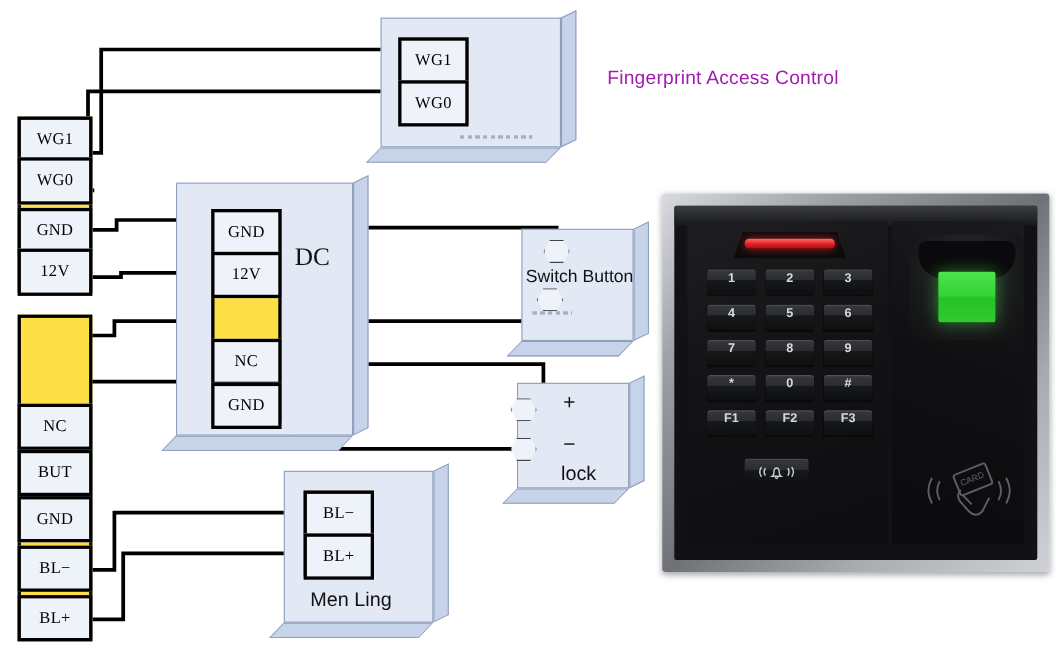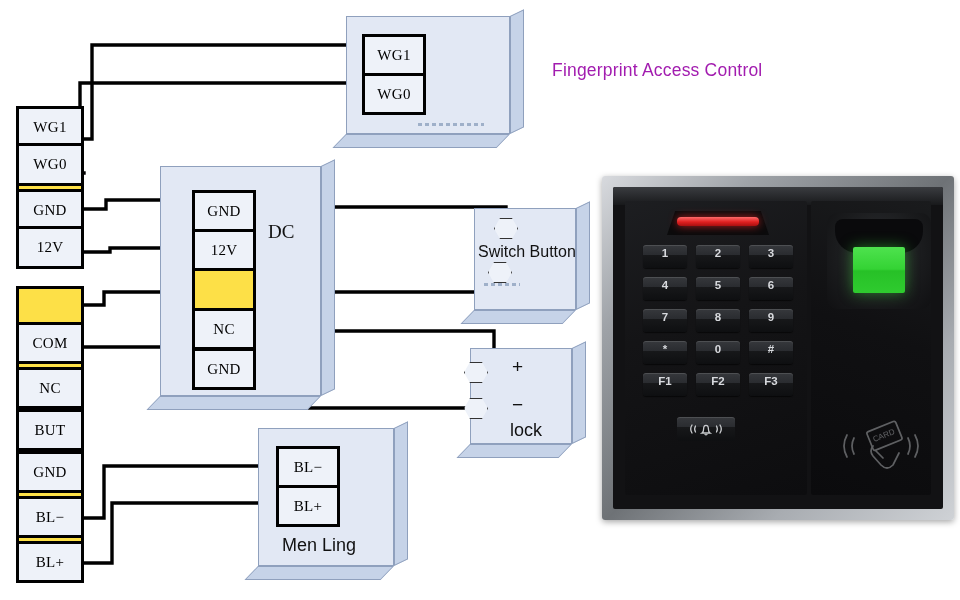--- a/index.html
+++ b/index.html
@@ -138,21 +138,20 @@
   </svg>
 
   <div class="strip" style="left:16px;top:106px;width:68px;height:160px;">
     <div class="cell" style="position:absolute;left:-3px;top:-3px;width:68px;height:43px;">WG1</div>
     <div class="cell" style="position:absolute;left:-3px;top:34px;width:68px;height:43px;">WG0</div>
     <div class="cell" style="position:absolute;left:-3px;top:80px;width:68px;height:43px;">GND</div>
     <div class="cell" style="position:absolute;left:-3px;top:117px;width:68px;height:43px;">12V</div>
   </div>
 
   <div class="strip" style="left:16px;top:286px;width:68px;height:297px;">
-    <div class="cell" style="position:absolute;left:-3px;top:33px;width:68px;height:42px;">COM</div>
     <div class="cell" style="position:absolute;left:-3px;top:78px;width:68px;height:42px;">NC</div>
     <div class="cell" style="position:absolute;left:-3px;top:120px;width:68px;height:42px;">BUT</div>
     <div class="cell" style="position:absolute;left:-3px;top:162px;width:68px;height:42px;">GND</div>
     <div class="cell" style="position:absolute;left:-3px;top:207px;width:68px;height:42px;">BL−</div>
     <div class="cell" style="position:absolute;left:-3px;top:252px;width:68px;height:42px;">BL+</div>
   </div>
 
   <div class="box3d" style="left:346px;top:16px;width:178px;height:132px;">
     <div class="face"></div>
     <div class="side"></div>
@@ -161,21 +160,21 @@
       <div class="cell" style="position:absolute;left:-3px;top:-3px;width:64px;height:42px;">WG1</div>
       <div class="cell" style="position:absolute;left:-3px;top:36px;width:64px;height:42px;">WG0</div>
     </div>
     <div class="dots" style="left:72px;bottom:22px;width:66px;"></div>
   </div>
 
   <div class="box3d" style="left:160px;top:166px;width:175px;height:244px;">
     <div class="face"></div>
     <div class="side"></div>
     <div class="bottom"></div>
-    <div class="boxlabel serif" style="left:108px;top:55px;font-size:19px;">DC</div>
+    <div class="boxlabel serif" style="left:108px;top:55px;font-size:23px;">DC</div>
     <div class="strip" style="left:32px;top:24px;width:64px;height:194px;">
       <div class="cell" style="position:absolute;left:-3px;top:-3px;width:64px;height:42px;">GND</div>
       <div class="cell" style="position:absolute;left:-3px;top:36px;width:64px;height:42px;">12V</div>
       <div class="cell" style="position:absolute;left:-3px;top:115px;width:64px;height:42px;">NC</div>
       <div class="cell" style="position:absolute;left:-3px;top:155px;width:64px;height:42px;">GND</div>
     </div>
   </div>
 
   <div class="box3d" style="left:474px;top:208px;width:116px;height:116px;">
     <div class="face"></div>

